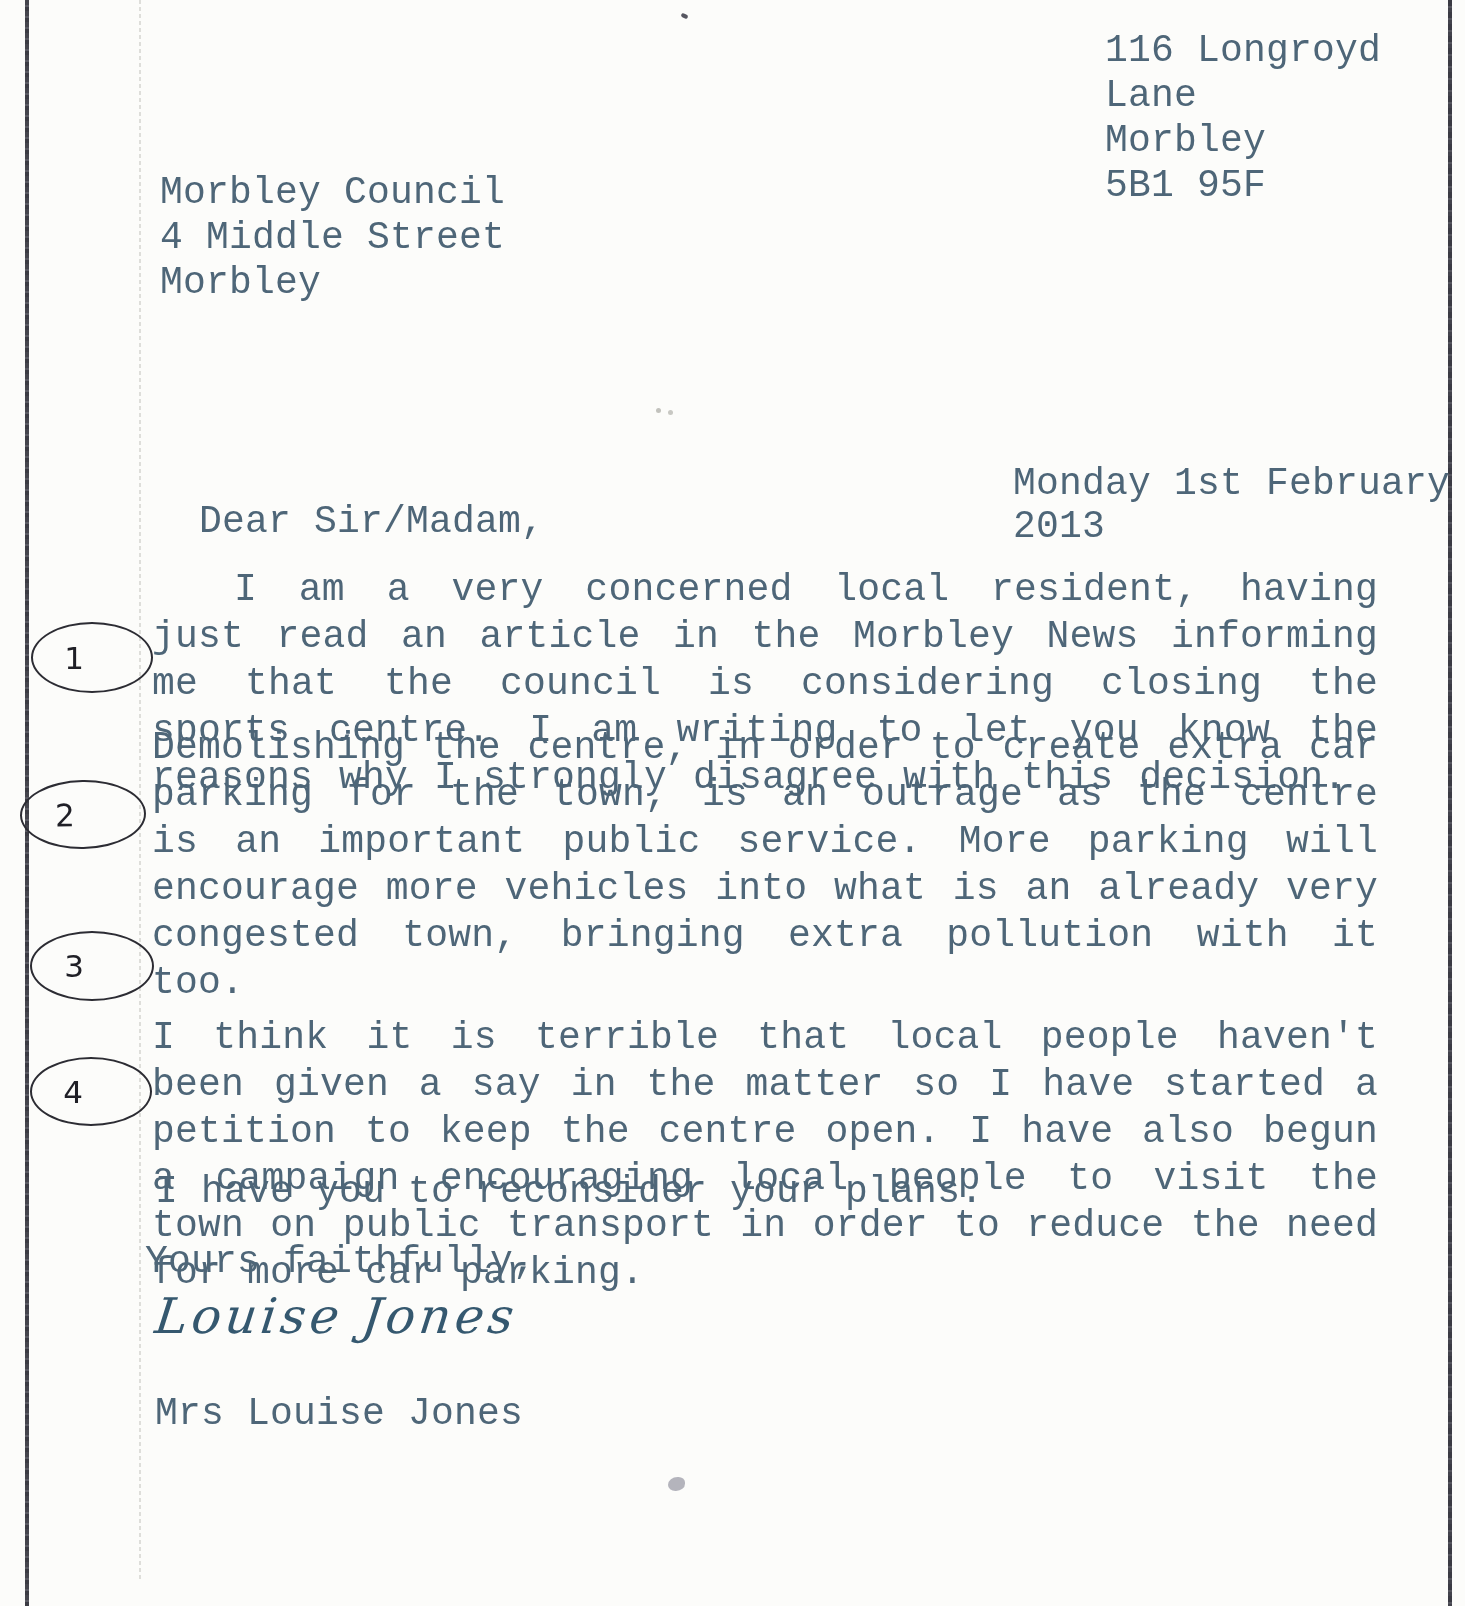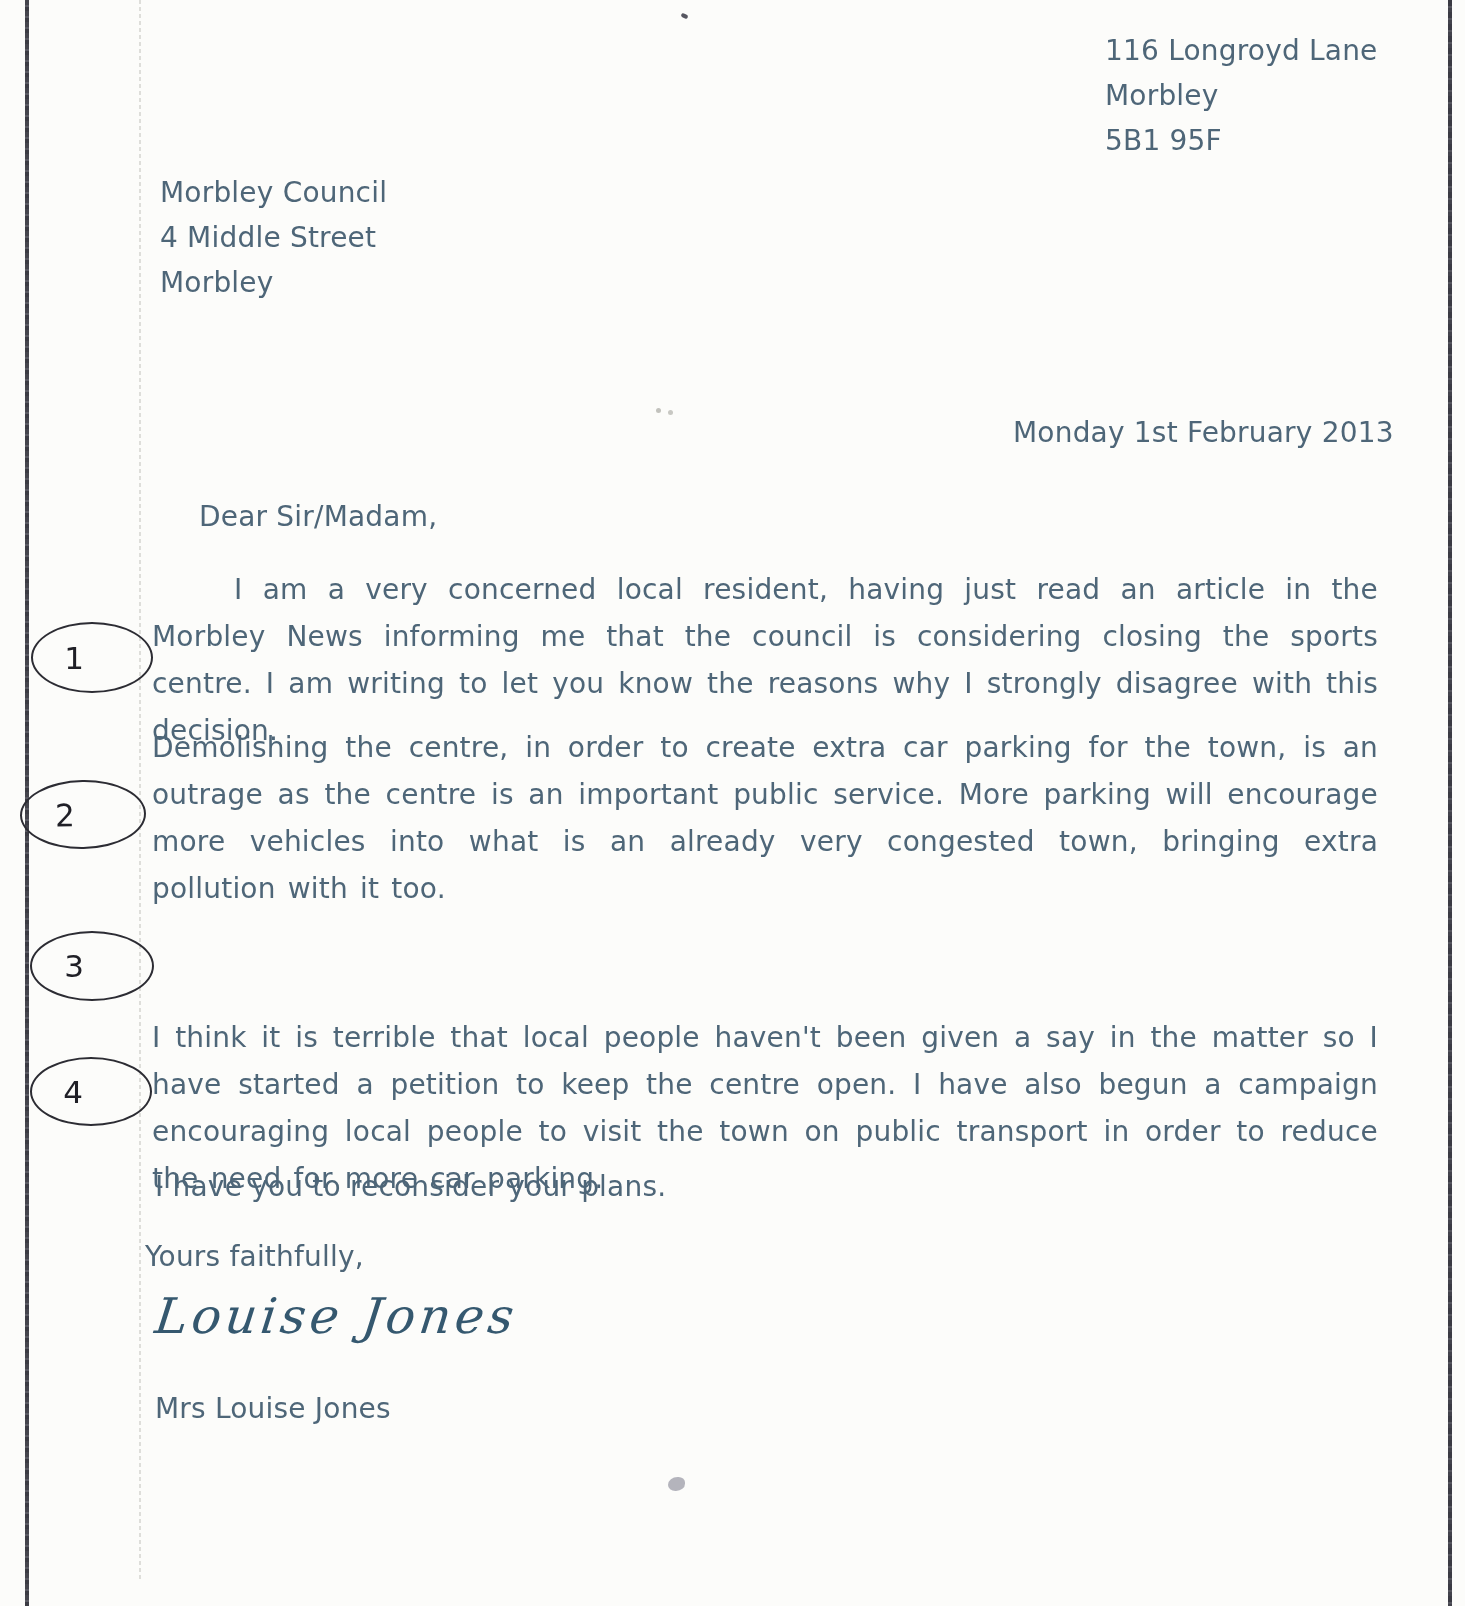--- a/index.html
+++ b/index.html
@@ -18,25 +18,25 @@
   }
   .edge-right{
     position:absolute;left:1448px;top:0;width:4px;height:1606px;
     background:repeating-linear-gradient(to bottom,#3a3a43 0 6px,#54545d 6px 8px,#42424b 8px 12px);
   }
   
   .page-edge{
     position:absolute;left:139px;top:0;width:2px;height:1580px;
     background:repeating-linear-gradient(to bottom,#dededa 0 4px,rgba(0,0,0,0) 4px 7px);
   }
-  .txt{position:absolute;font-size:28px;letter-spacing:.2px;}
+  .txt{position:absolute;font-size:38px;letter-spacing:.2px;font-family:Liberation Mono, monospace;}
   .addr div{line-height:45px;}
   .sender{left:1105px;top:28px;}
   .recipient{left:160px;top:170px;}
-  .date{left:1013px;top:416px;}
+  .date{left:1013px;top:462px;}
   .salutation{left:155px;top:500px;margin-left:44px;}
   .para{
     position:absolute;left:152px;width:1226px;
     text-align:justify;line-height:47px;word-spacing:3px;
   }
   .para.indent{text-indent:82px;}
   .p1{top:566px;}
   .p2{top:724px;}
   .p3{top:890px;}
   .p4{top:1014px;}

